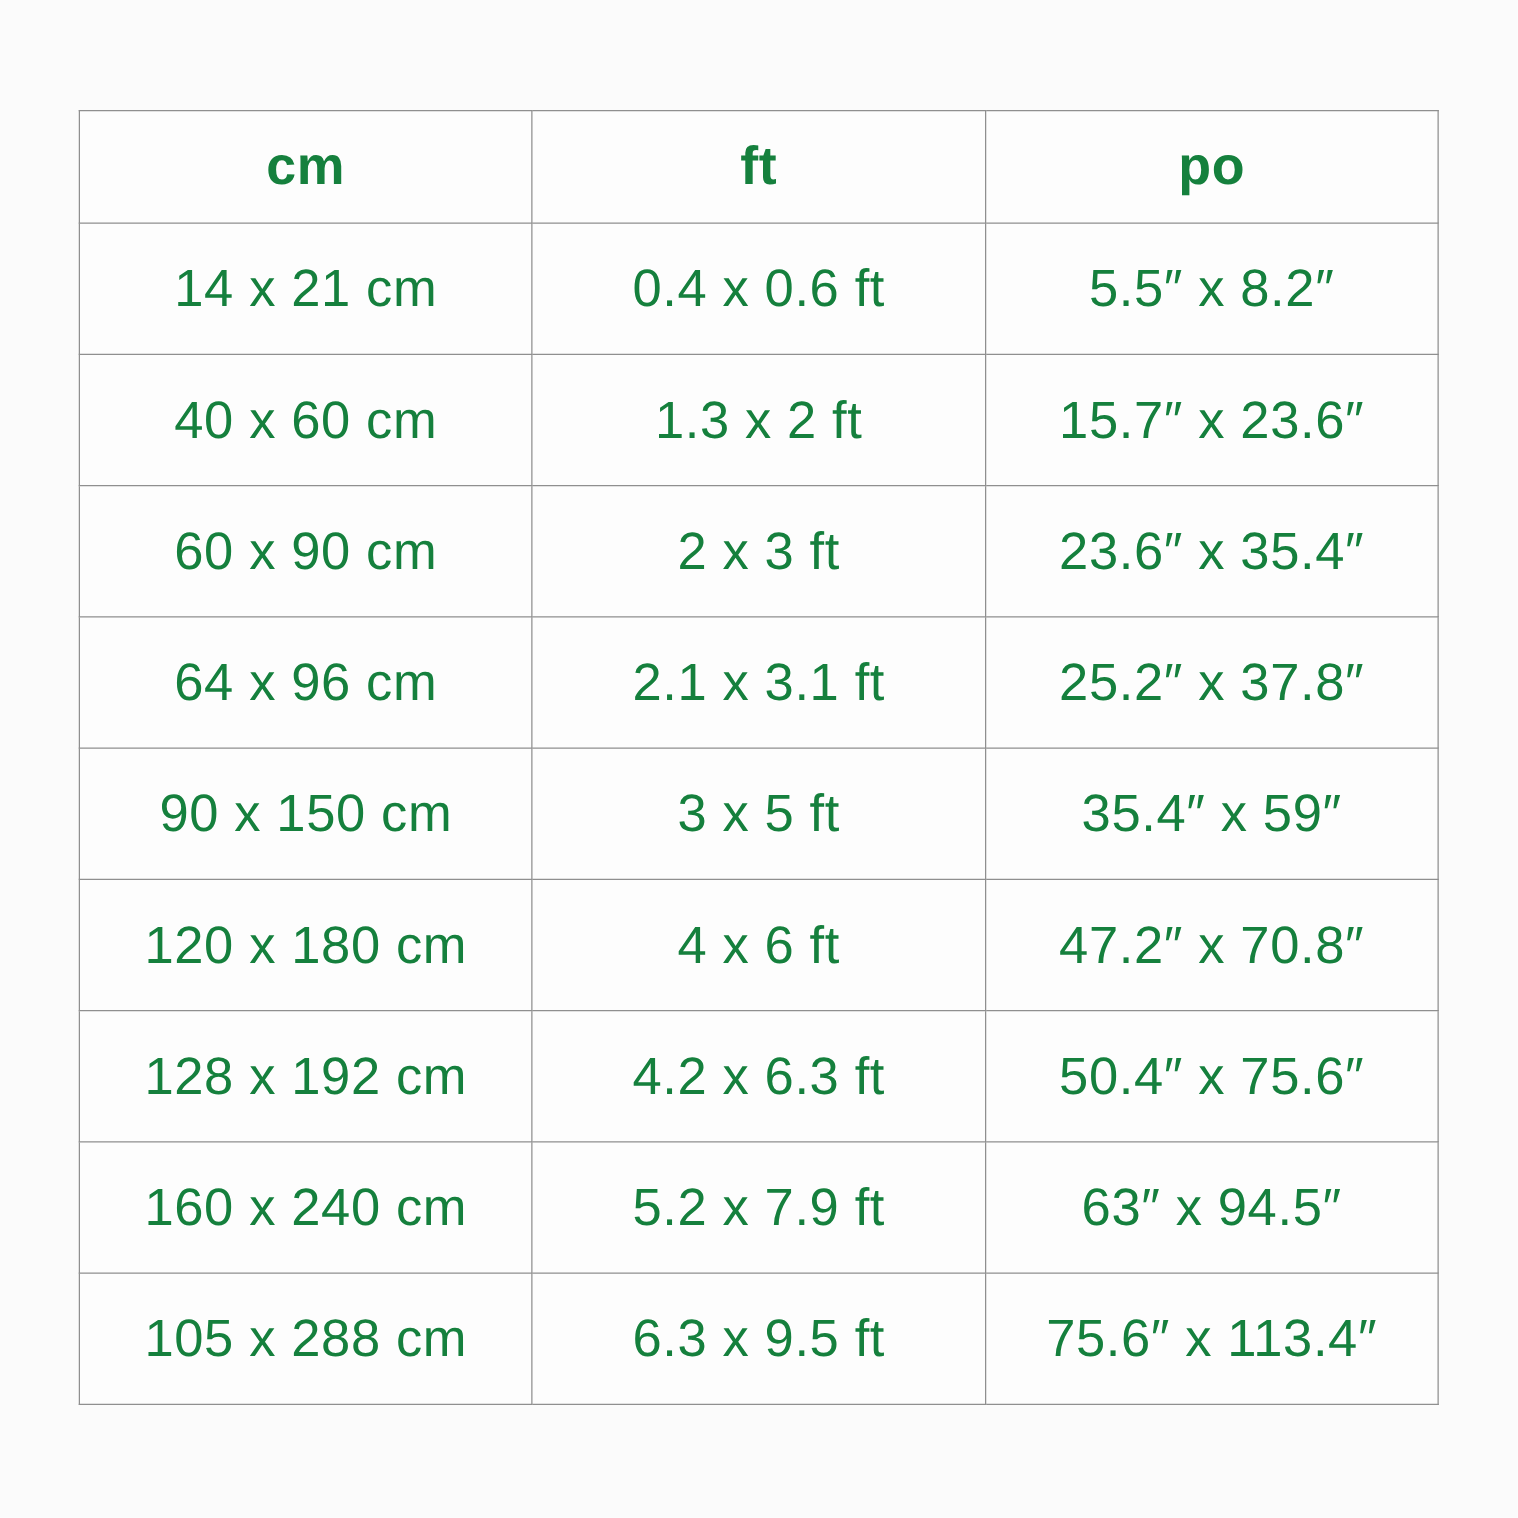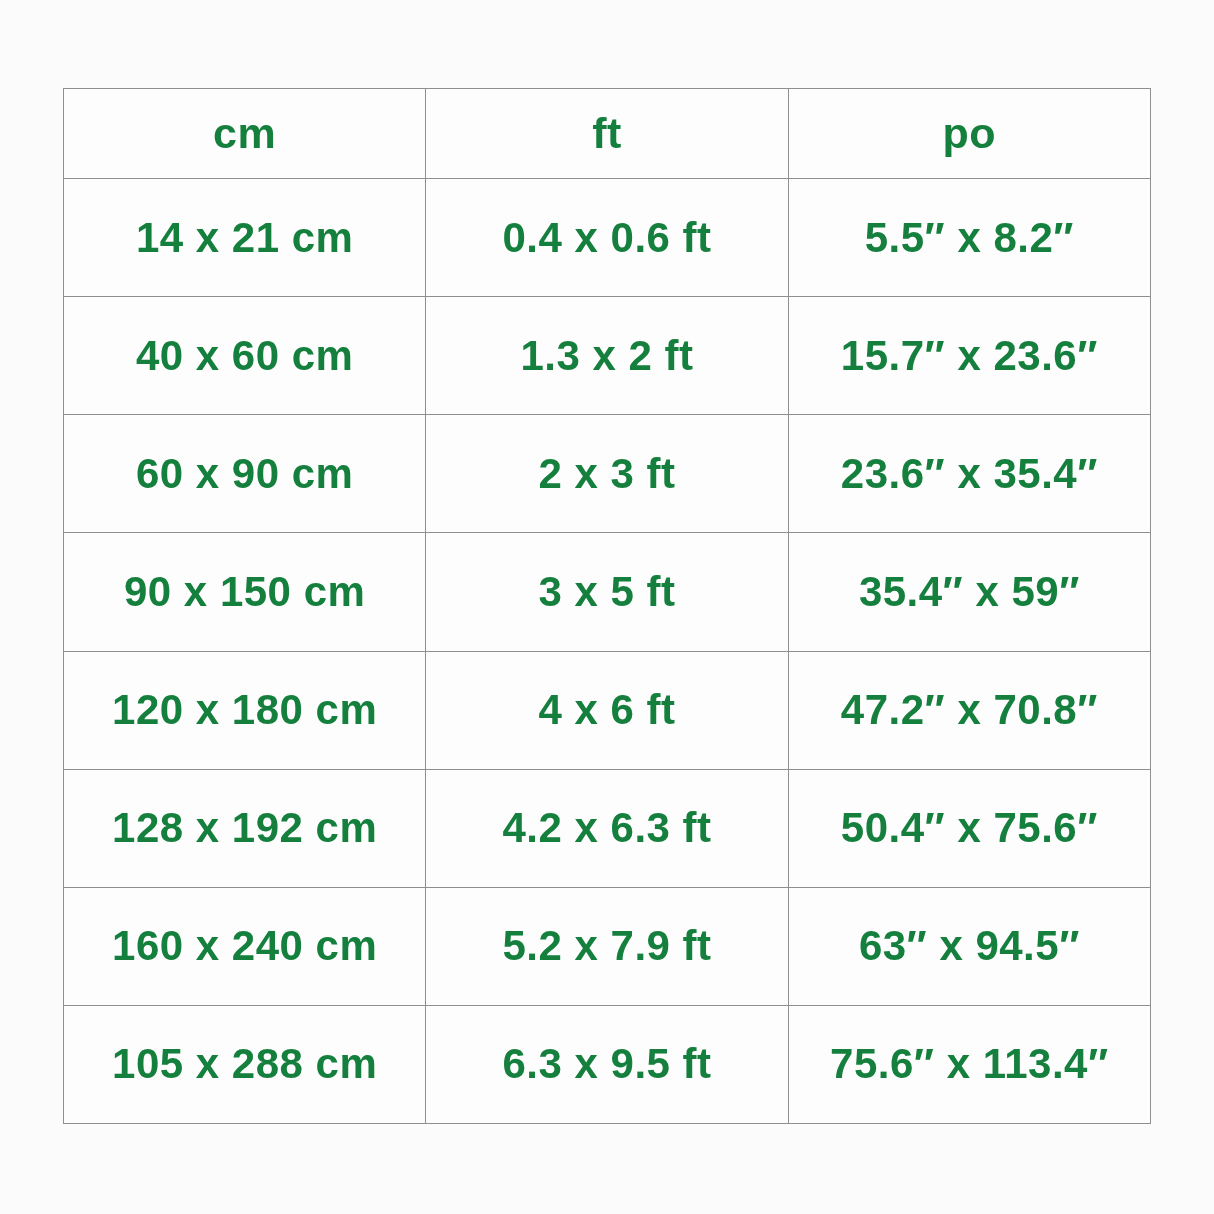--- a/index.html
+++ b/index.html
@@ -37,21 +37,21 @@
     padding: 0;
   }
   table.conversion thead tr {
     height: 90px;
   }
   table.conversion th {
     font-weight: bold;
     font-size: 43px;
   }
   table.conversion td {
-    font-weight: 700;
+    font-weight: 400;
   }
 </style>
 </head>
 <body>
 
 <div class="page">
   <table class="conversion">
     <thead>
       <tr>
         <th>cm</th>
@@ -72,20 +72,25 @@
     <td>1.3 x 2 ft</td>
     <td>15.7″ x 23.6″</td>
   </tr>
 
   <tr>
     <td>60 x 90 cm</td>
     <td>2 x 3 ft</td>
     <td>23.6″ x 35.4″</td>
   </tr>
 
+  <tr>
+    <td>64 x 96 cm</td>
+    <td>2.1 x 3.1 ft</td>
+    <td>25.2″ x 37.8″</td>
+  </tr>
 
   <tr>
     <td>90 x 150 cm</td>
     <td>3 x 5 ft</td>
     <td>35.4″ x 59″</td>
   </tr>
 
   <tr>
     <td>120 x 180 cm</td>
     <td>4 x 6 ft</td>

